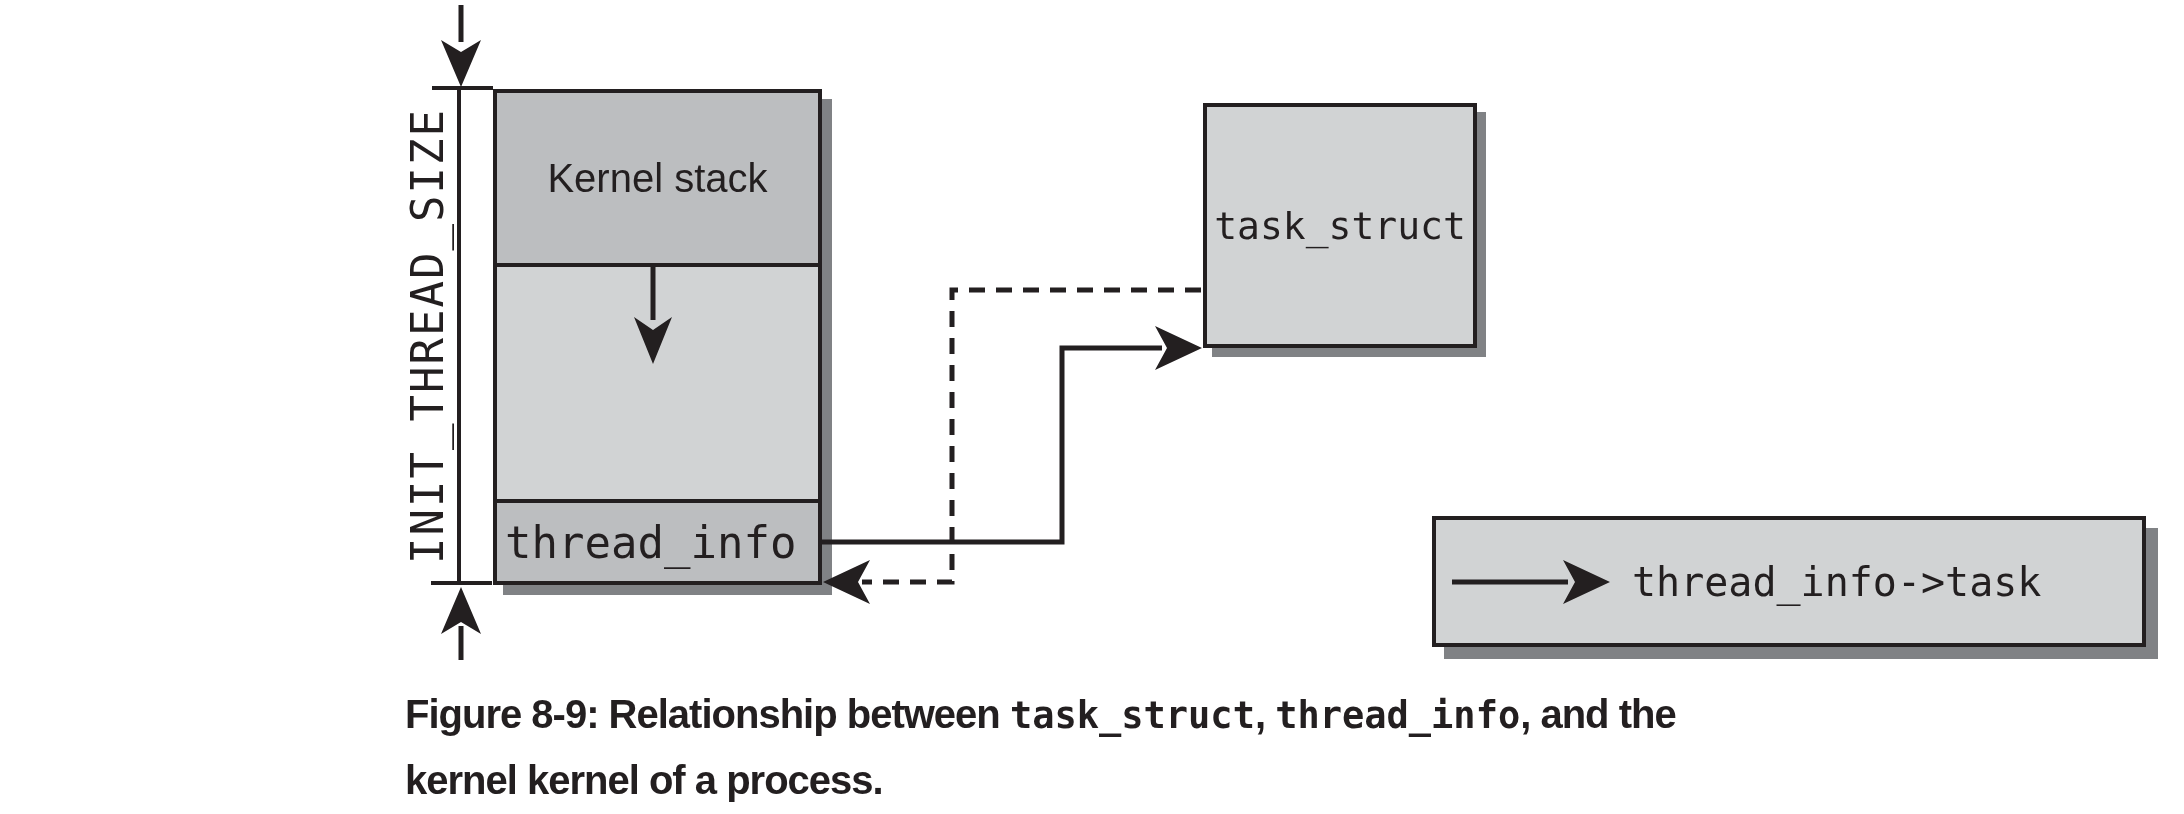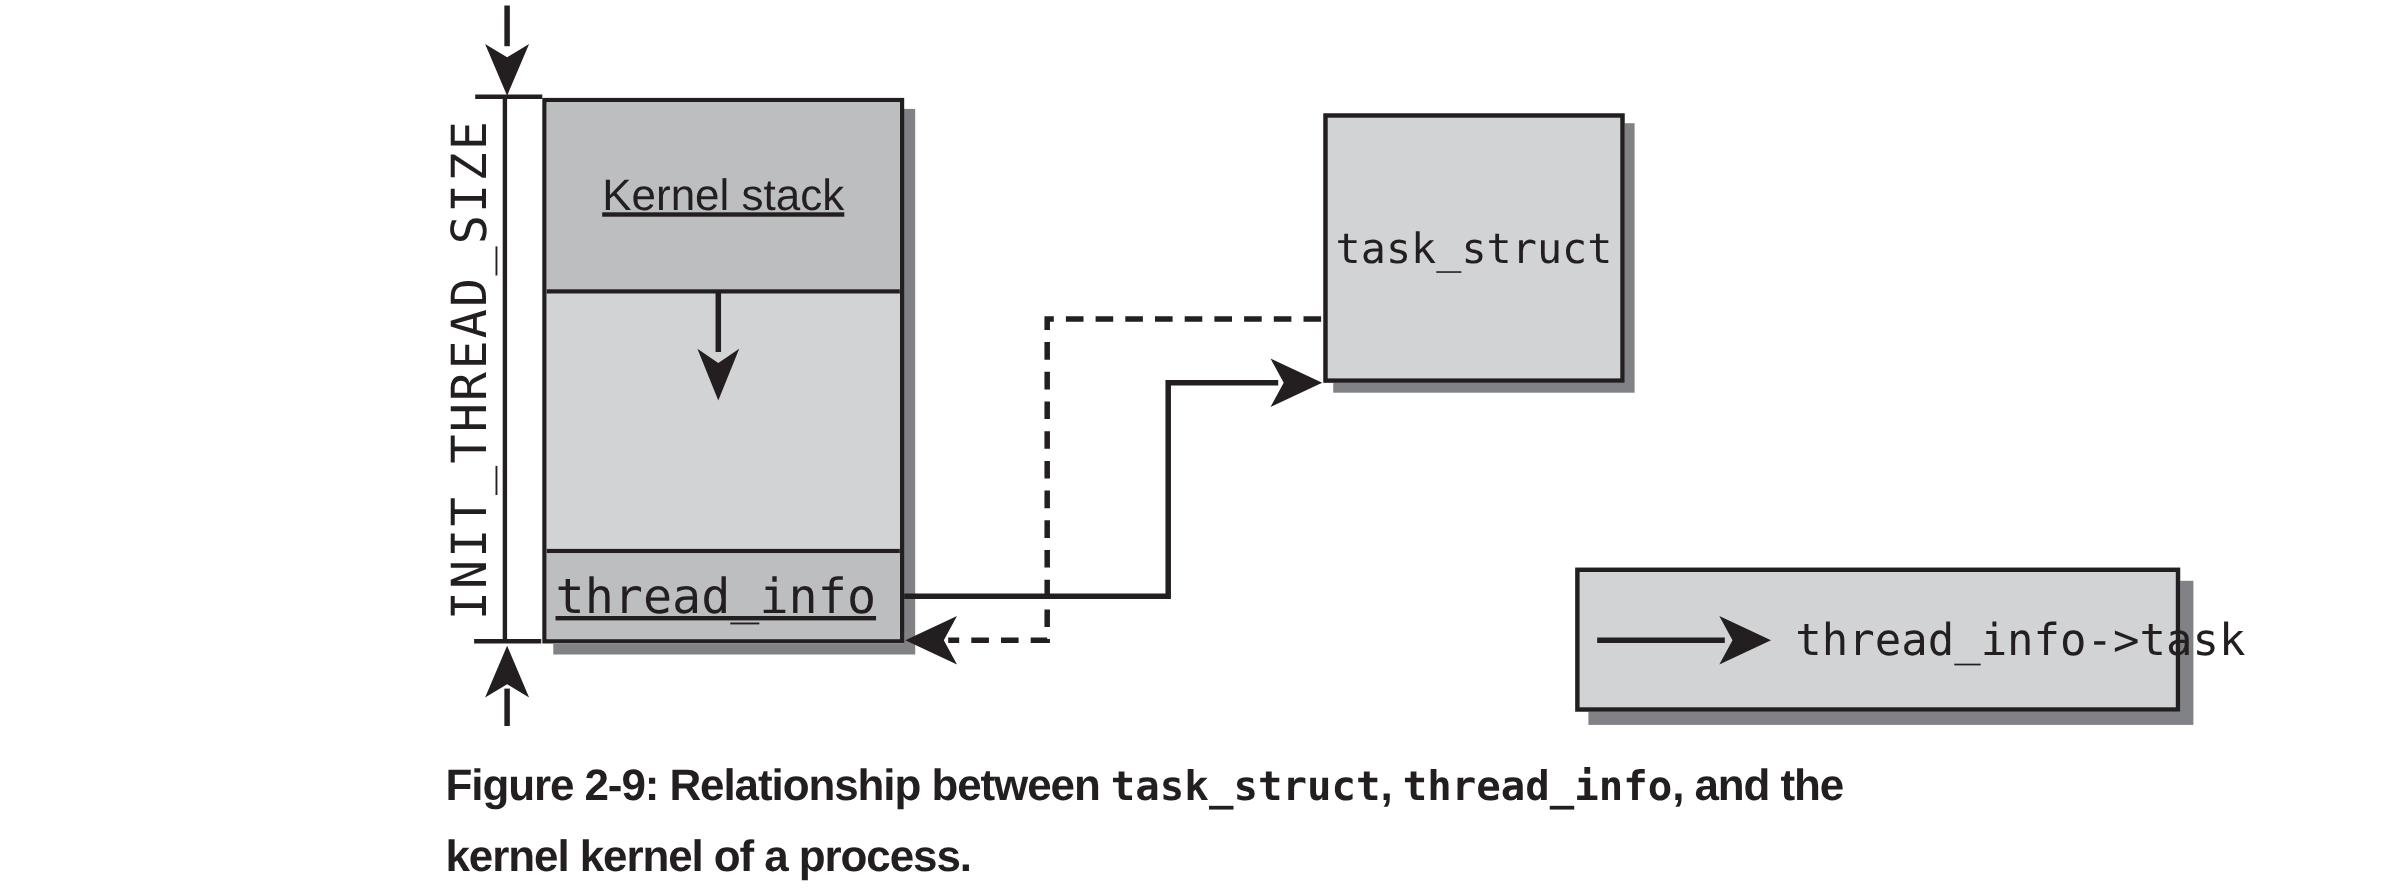--- a/index.html
+++ b/index.html
@@ -13,21 +13,21 @@
   }
   .overlay{
     position:absolute;left:0;top:0;width:2184px;height:814px;
     pointer-events:none;
   }
   
   .stack-box{
     position:absolute;left:493px;top:89px;width:329px;height:496px;
     box-sizing:border-box;border:4px solid #231f20;
     box-shadow:10px 10px 0 0 #808285;
-    display:flex;flex-direction:column;text-decoration:underline;
+    display:flex;flex-direction:column;
   }
   .sec{box-sizing:border-box;width:100%;}
   .sec-kernel{
     height:174px;background:#bcbec0;border-bottom:4px solid #231f20;
     display:flex;align-items:center;justify-content:center;
   }
   .sec-mid{height:236px;background:#d1d3d4;border-bottom:4px solid #231f20;}
   .sec-ti{
     flex:1;background:#bcbec0;
     display:flex;align-items:center;
@@ -53,21 +53,21 @@
     box-sizing:border-box;border:4px solid #231f20;background:#d1d3d4;
     box-shadow:9px 9px 0 0 #808285;
     display:flex;align-items:center;justify-content:center;
   }
   .ts-label{
     font-family:"DejaVu Sans Mono",monospace;
     font-size:38px;color:#231f20;white-space:nowrap;
   }
   
   .legend{
-    position:absolute;left:1432px;top:516px;width:550px;height:131px;
+    position:absolute;left:1432px;top:516px;width:714px;height:131px;
     box-sizing:border-box;border:4px solid #231f20;background:#d1d3d4;
     box-shadow:12px 12px 0 0 #808285;
     display:flex;flex-direction:column;justify-content:space-around;
     padding:4px 0;
   }
   .legend-row{
     display:flex;align-items:center;gap:14px;padding-left:12px;
   }
   .legend-row svg{flex:0 0 auto;display:block;}
   .legend-label{
@@ -147,17 +147,17 @@
       <polygon points="1202,348 1155,326 1167,348 1155,370" fill="#231f20"></polygon>
     </g>
 
     <g>
       <path d="M 1201 290 H 952 V 582 H 862" fill="none" stroke="#231f20" stroke-width="5" stroke-dasharray="16 11"></path>
       <polygon points="823,582 870,560 858,582 870,604" fill="#231f20"></polygon>
     </g>
   </svg>
 
   <div class="caption">
-    <span class="cap-line"><span>Figure 2-9: Relationship between </span><span class="cap-mono">task_struct</span><span>, </span><span class="cap-mono">thread_info</span><span>, and the</span></span>
+    <span class="cap-line"><span>Figure 8-9: Relationship between </span><span class="cap-mono">task_struct</span><span>, </span><span class="cap-mono">thread_info</span><span>, and the</span></span>
     <span class="cap-line">kernel kernel of a process.</span>
   </div>
 
 </div>
 
 </body></html>

